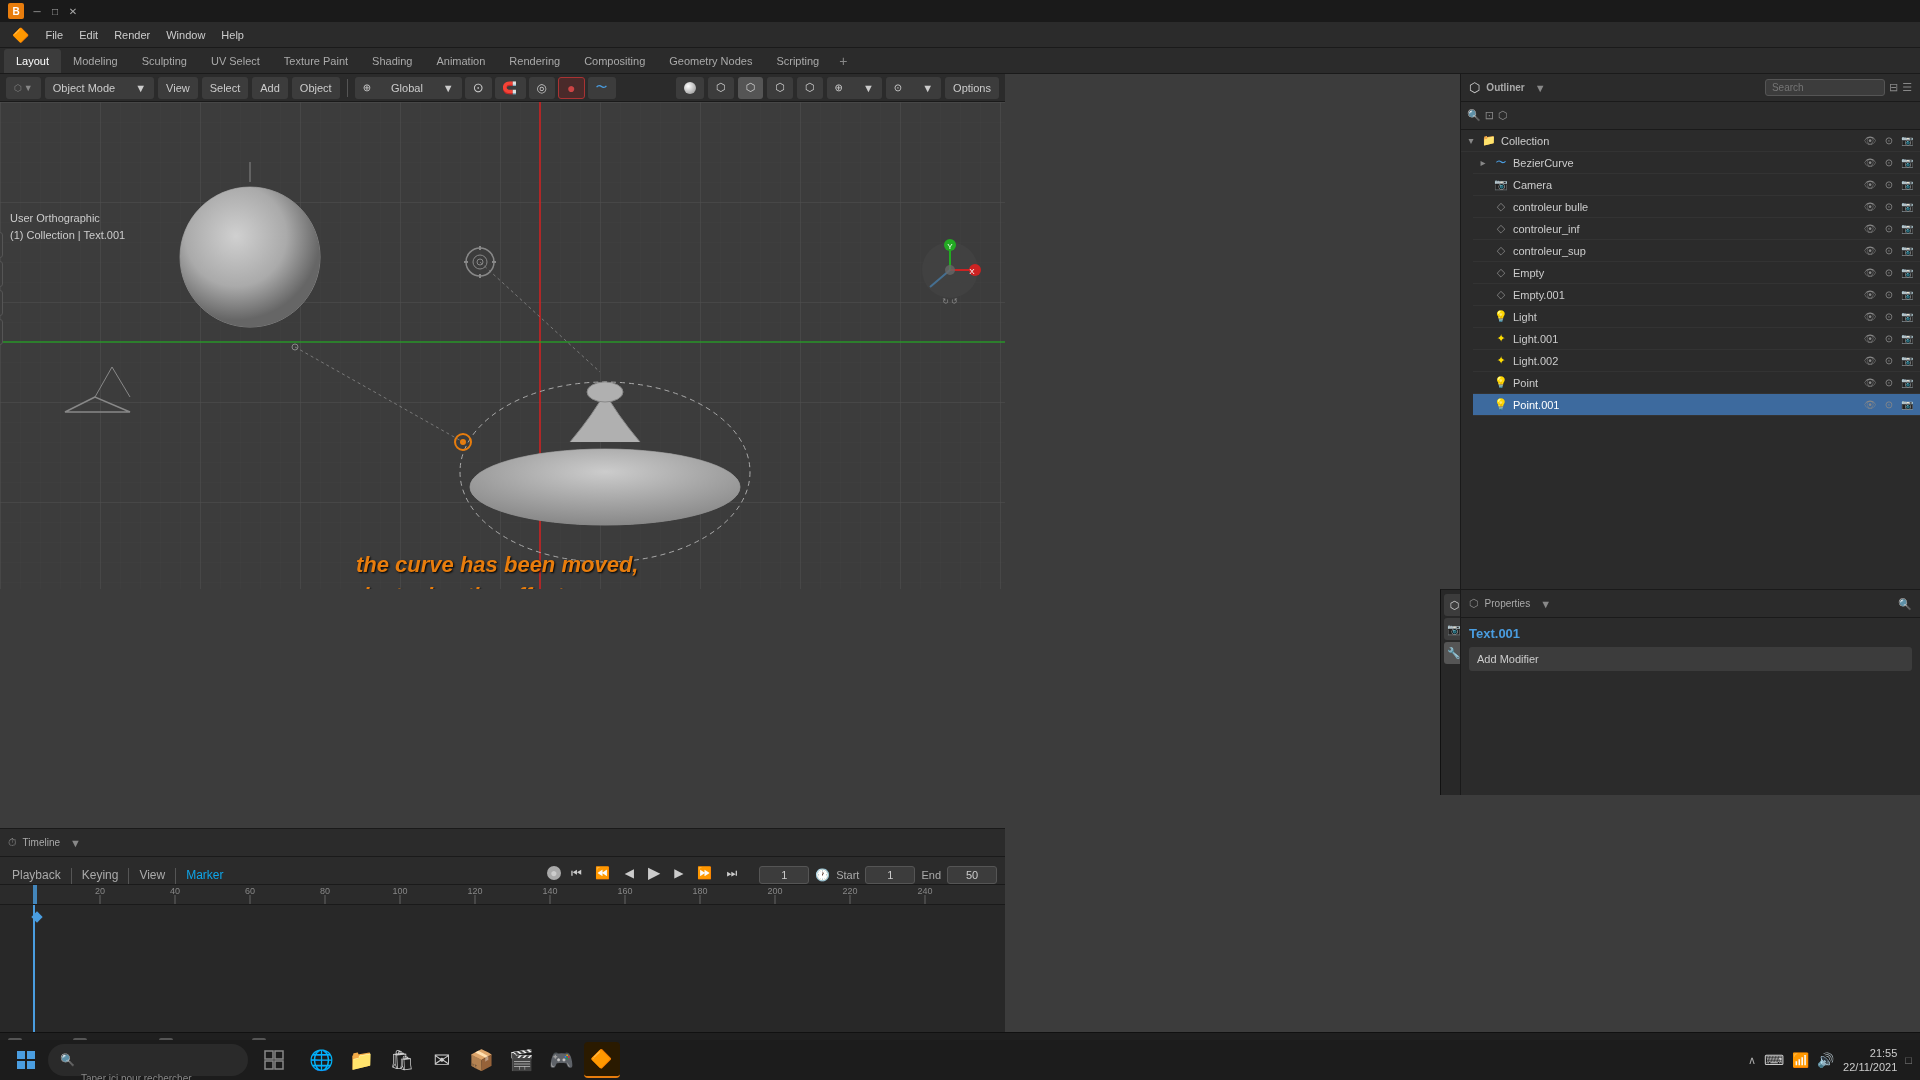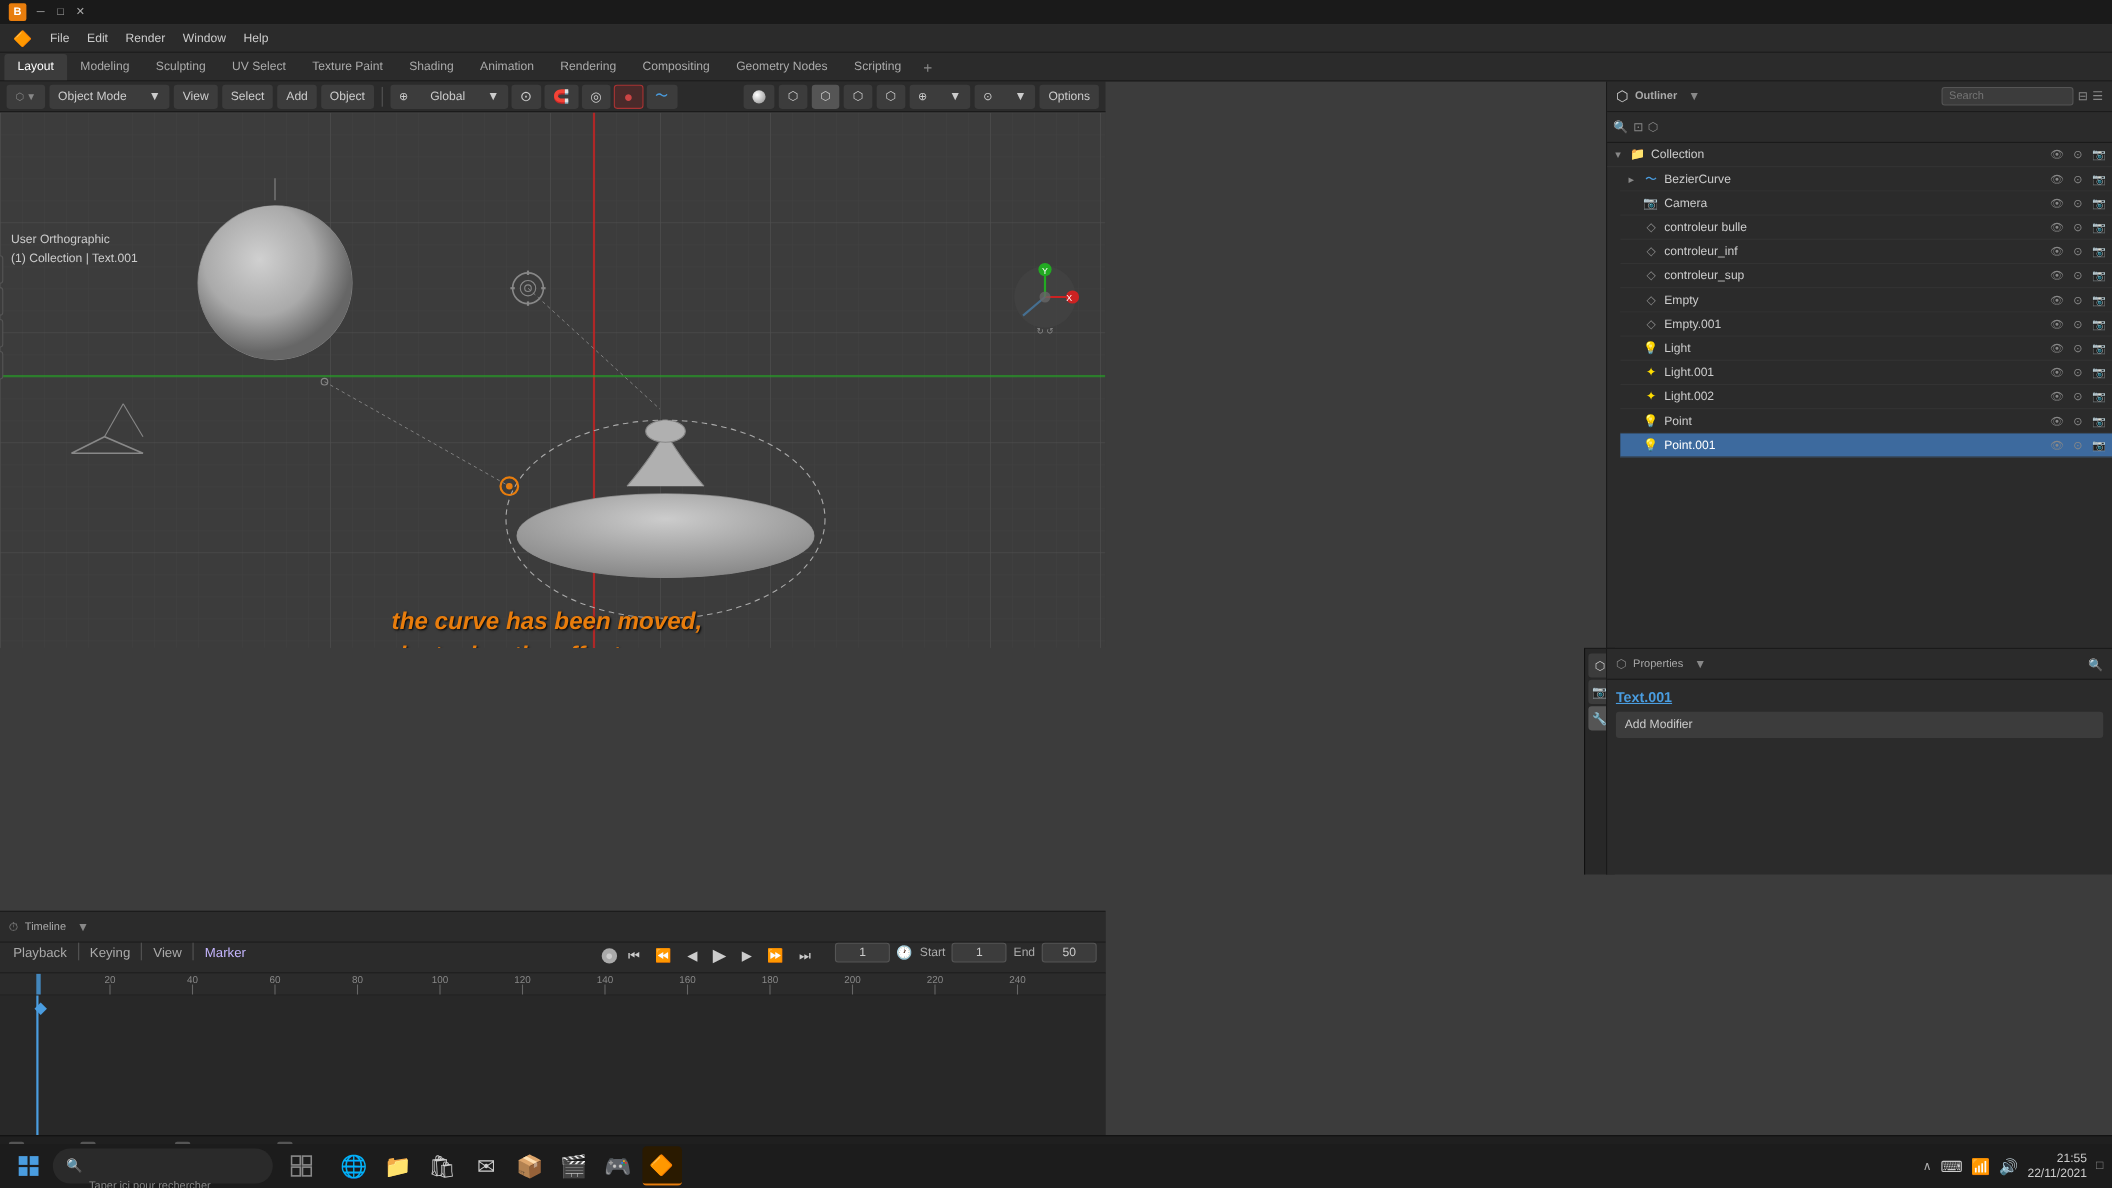--- a/index.html
+++ b/index.html
@@ -261,21 +261,20 @@
     }
 
     #props-content {
       padding: 8px;
     }
 
     .props-title {
       font-size: 12px;
       color: #ccc;
       margin-bottom: 6px;
-      text-decoration: underline;
     }
 
     .add-modifier-btn {
       width: 100%;
       padding: 4px 8px;
       background: #3c3c3c;
       border: none;
       color: #ccc;
       font-size: 11px;
       text-align: left;
@@ -299,21 +298,21 @@
       background: #2b2b2b;
       display: flex;
       align-items: center;
       padding: 0 8px;
       gap: 6px;
       border-bottom: 1px solid #1a1a1a;
     }
 
     #timeline-controls {
       display: flex;
-      align-items: flex-start;
+      align-items: flex-end;
       gap: 6px;
       height: 28px;
       padding: 0 8px;
       border-bottom: 1px solid #1a1a1a;
       background: #2b2b2b;
     }
 
     .timeline-btn {
       color: #ccc;
       font-size: 12px;
@@ -876,21 +875,21 @@
     <span style="margin-left:4px; color:#888; font-size:11px;">▼</span>
   </div>
 
   <div id="timeline-controls">
     <div class="timeline-btn" style="color:#aaa;">Playback</div>
     <div style="width:1px; height:16px; background:#555;"></div>
     <div class="timeline-btn" style="color:#aaa;">Keying</div>
     <div style="width:1px; height:16px; background:#555;"></div>
     <div class="timeline-btn" style="color:#aaa;">View</div>
     <div style="width:1px; height:16px; background:#555;"></div>
-    <div class="timeline-btn" style="color:#c4b5fd;">Marker</div>
+    <div class="timeline-btn" style="color:#0ea5e9;">Marker</div>
 
     <div style="margin-left:auto; display:flex; align-items:center; gap:6px;">
 
       <div style="width:14px; height:14px; border-radius:50%; background:#aaa; display:flex; align-items:center; justify-content:center;">●</div>
 
       <div class="timeline-btn">⏮</div>
       <div class="timeline-btn">⏪</div>
       <div class="timeline-btn">◀</div>
       <div class="timeline-btn" style="color:#ccc; font-size:16px;">▶</div>
       <div class="timeline-btn">▶</div>

